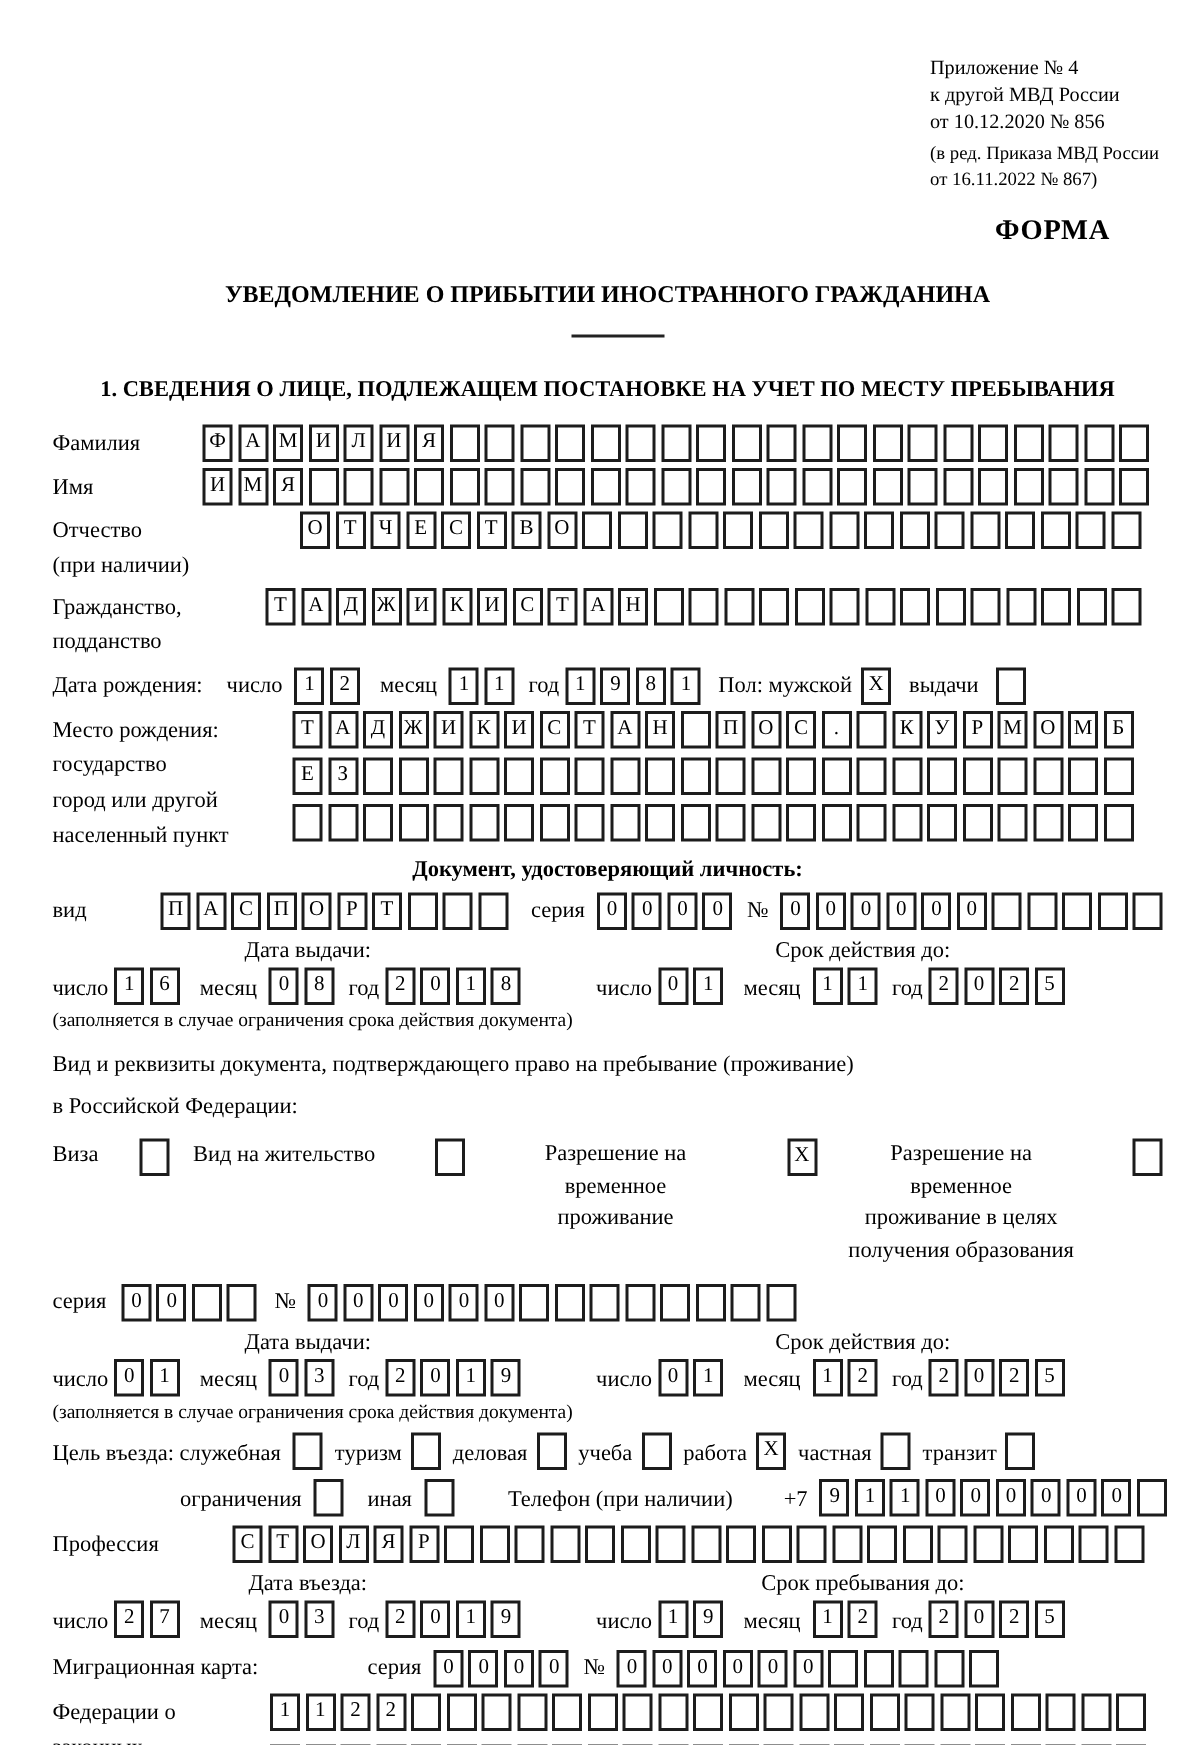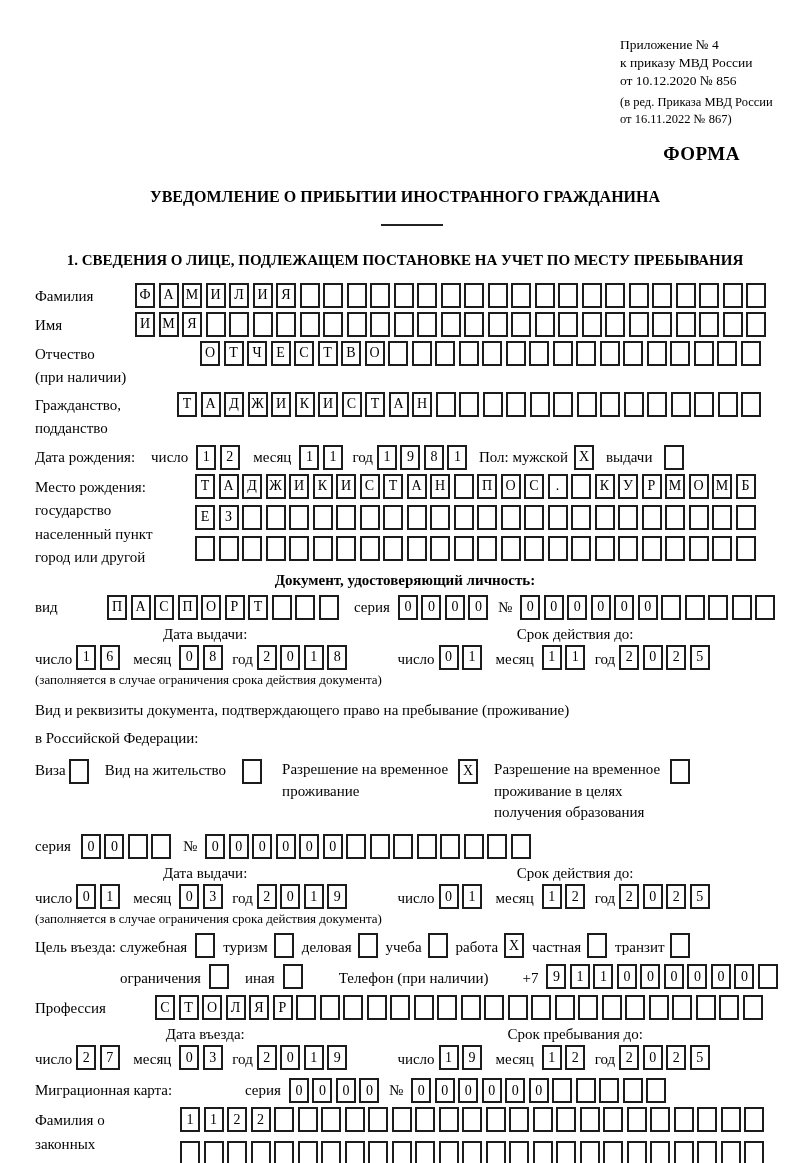--- a/index.html
+++ b/index.html
@@ -41,32 +41,32 @@
   .dates-hdr{display:flex;margin-top:6px;}
   .dh-left{width:46%;text-align:center;}
   .dh-right{width:54%;text-align:center;}
   .dates-row{display:flex;align-items:center;margin-top:2px;}
   .dv-left{width:46%;}
   .dv-right{width:54%;padding-left:22px;box-sizing:border-box;}
   .dg{display:flex;align-items:center;}
   .note{font-size:13px;text-align:left;margin:2px 17px 6px 0;}
   .para{margin:8px 0 2px 0;line-height:1.9;}
   .ckrow{display:flex;align-items:flex-start;margin:6px 0 10px 0;}
-  .ckitem{display:flex;align-items:flex-start;}
-  .cklabel{line-height:1.45;}
+  .ckitem{display:flex;align-items:flex-start;gap:24px;}
+  .cklabel{text-align:center;line-height:1.45;}
   .goalrow{display:flex;align-items:center;margin-bottom:6px;flex-wrap:nowrap;}
 </style>
 </head>
 <body>
 
 <div class="page">
 
   <div class="hdr">
     <div>Приложение № 4</div>
-    <div>к приказу МВД России</div>
+    <div>к другой МВД России</div>
     <div>от 10.12.2020 № 856</div>
     <div class="hdr-sub">
       <div>(в ред. Приказа МВД России</div>
       <div>от 16.11.2022 № 867)</div>
     </div>
   </div>
 
   <div class="forma">ФОРМА</div>
 
   <div class="title">
@@ -231,22 +231,22 @@
     <span class="lbl ml8">Пол: мужской</span>
     <span class="cb chk ml6">X</span>
     <span class="lbl ml12">выдачи</span>
     <span class="cb chk ml12"></span>
   </div>
 
   <div class="row" style="margin-top:4px;">
     <div class="w160">
       <div class="lbl">Место рождения:</div>
       <div class="lbl">государство</div>
+      <div class="lbl">город или другой</div>
       <div class="lbl">населенный пункт</div>
-      <div class="lbl">город или другой</div>
     </div>
     <div>
       <div class="boxes mb6">
           <span class="cb">Т</span>
           <span class="cb">А</span>
           <span class="cb">Д</span>
           <span class="cb">Ж</span>
           <span class="cb">И</span>
           <span class="cb">К</span>
           <span class="cb">И</span>
@@ -659,21 +659,21 @@
         <span class="cb"></span>
         <span class="cb"></span>
         <span class="cb"></span>
         <span class="cb"></span>
         <span class="cb"></span>
       </div>
   </div>
 
   <div class="row" style="margin-top:4px;">
     <div class="w145">
-      <div class="lbl">Фамилия о</div>
+      <div class="lbl">Федерации о</div>
       <div class="lbl">законных</div>
       <div class="lbl">представителях</div>
 
     </div>
     <div>
       <div class="boxes" style="margin-bottom:9px;">
           <span class="cb">1</span>
           <span class="cb">1</span>
           <span class="cb">2</span>
           <span class="cb">2</span>

